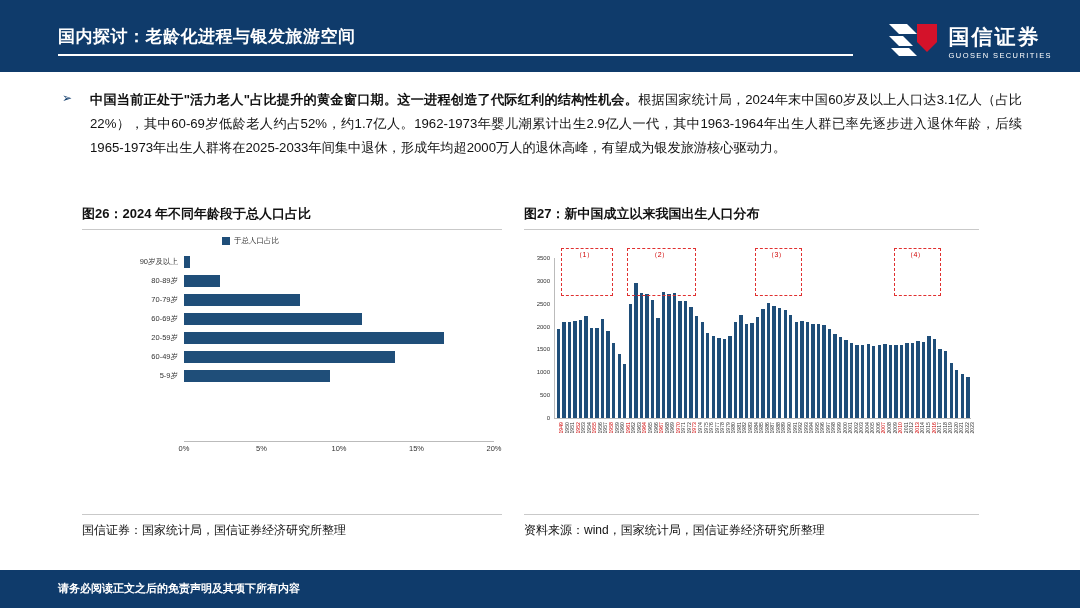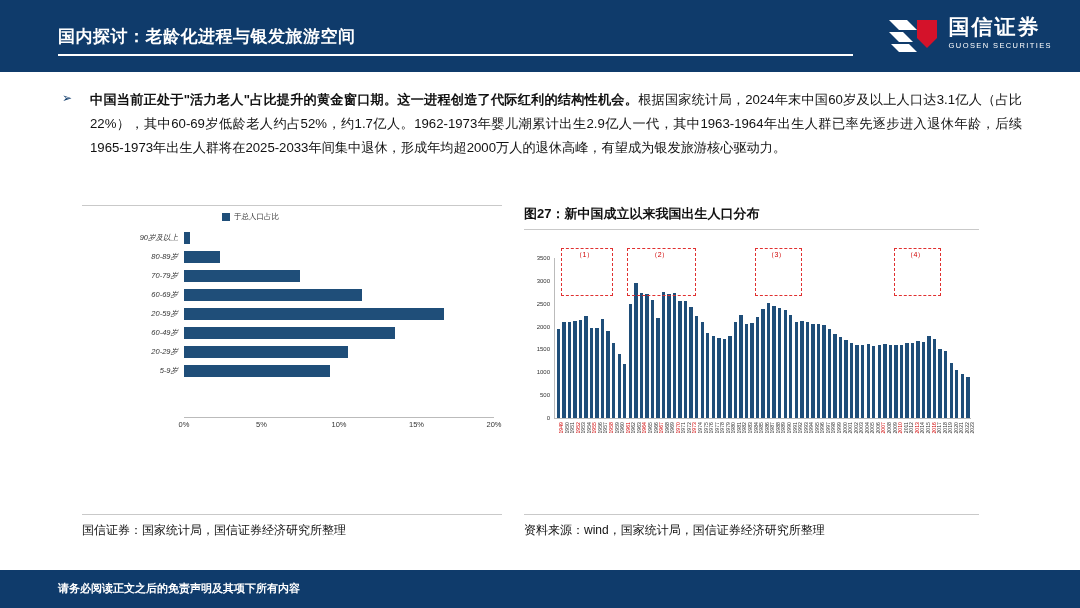--- a/index.html
+++ b/index.html
@@ -19,21 +19,21 @@
     background:#0f3b6b;
   }
   .header-title{
     position:absolute;left:58px;top:25px;
     font-size:17px;font-weight:bold;color:#ffffff;letter-spacing:0.5px;
   }
   .header-rule{
     position:absolute;left:58px;top:54px;width:795px;height:2px;background:#ffffff;
   }
   .logo-wrap{
-    position:absolute;right:28px;top:16px;height:44px;display:flex;align-items:flex-start;gap:10px;
+    position:absolute;right:28px;top:16px;height:44px;display:flex;align-items:flex-end;gap:10px;
   }
   .logo-mark{width:52px;height:40px;position:relative;}
   .logo-text-cn{font-size:21px;font-weight:bold;color:#ffffff;letter-spacing:2px;line-height:1;}
   .logo-text-en{font-size:7.5px;color:#ffffff;letter-spacing:1.4px;margin-top:4px;}
   .logo-texts{display:flex;flex-direction:column;justify-content:center;}
 
   
   .bullet{
     position:absolute;left:62px;top:88px;width:960px;
   }
@@ -58,21 +58,21 @@
     font-size:12px;color:#111;padding-top:7px;border-top:1px solid #c9c9c9;
   }
 
   
   .hbar-chart{position:relative;height:232px;margin-top:6px;}
   .hbar-legend{
     position:absolute;left:140px;top:0;display:flex;align-items:center;gap:4px;font-size:7.5px;color:#333;
   }
   .hbar-legend .sw{width:8px;height:8px;background:#1f4e79;display:inline-block;}
   .hbar-rows{position:absolute;left:0;top:16px;right:8px;}
-  .hbar-row{height:19px;display:flex;align-items:center;font-style:italic;}
+  .hbar-row{height:19px;display:flex;align-items:center;}
   .hbar-label{
     width:96px;text-align:right;padding-right:6px;font-size:7.5px;color:#333;
     white-space:nowrap;
   }
   .hbar-track{flex:1;position:relative;height:19px;}
   .hbar-bar{position:absolute;left:0;top:3.5px;height:12px;background:#1f4e79;}
   .hbar-axis{
     position:absolute;left:102px;right:8px;top:205px;height:1px;background:#bbb;
   }
   .hbar-ticks{
@@ -146,20 +146,21 @@
   </div>
 
   <div class="bullet">
     <span class="bullet-arrow">➢</span>
     <div class="bullet-body">
       <b>中国当前正处于"活力老人"占比提升的黄金窗口期。这一进程创造了代际红利的结构性机会。</b><span>根据国家统计局，2024年末中国60岁及以上人口达3.1亿人（占比22%），其中60-69岁低龄老人约占52%，约1.7亿人。1962-1973年婴儿潮累计出生2.9亿人一代，其中1963-1964年出生人群已率先逐步进入退休年龄，后续1965-1973年出生人群将在2025-2033年间集中退休，形成年均超2000万人的退休高峰，有望成为银发旅游核心驱动力。</span>
     </div>
   </div>
 
   <div class="panel panel-left">
+    <div class="panel-title">图26：2024 年不同年龄段于总人口占比</div>
     <div class="panel-rule"></div>
     <div class="hbar-chart">
       <div class="hbar-legend">
         <span class="sw"></span>
         <span>于总人口占比</span>
       </div>
       <div class="hbar-rows" id="hbar-rows">
           <div class="hbar-row">
             <div class="hbar-label">90岁及以上</div>
             <div class="hbar-track">
@@ -187,26 +188,20 @@
           <div class="hbar-row">
             <div class="hbar-label">20-59岁</div>
             <div class="hbar-track">
               <div class="hbar-bar" style="width: 84%; background: rgb(31, 78, 121);"></div>
             </div>
           </div>
           <div class="hbar-row">
             <div class="hbar-label">60-49岁</div>
             <div class="hbar-track">
               <div class="hbar-bar" style="width: 68%; background: rgb(31, 78, 121);"></div>
-            </div>
-          </div>
-          <div class="hbar-row">
-            <div class="hbar-label">20-29岁</div>
-            <div class="hbar-track">
-              <div class="hbar-bar" style="width: 53%; background: rgb(31, 78, 121);"></div>
             </div>
           </div>
           <div class="hbar-row">
             <div class="hbar-label">5-9岁</div>
             <div class="hbar-track">
               <div class="hbar-bar" style="width: 47%; background: rgb(31, 78, 121);"></div>
             </div>
           </div>
         </div>
       <div class="hbar-axis"></div>

